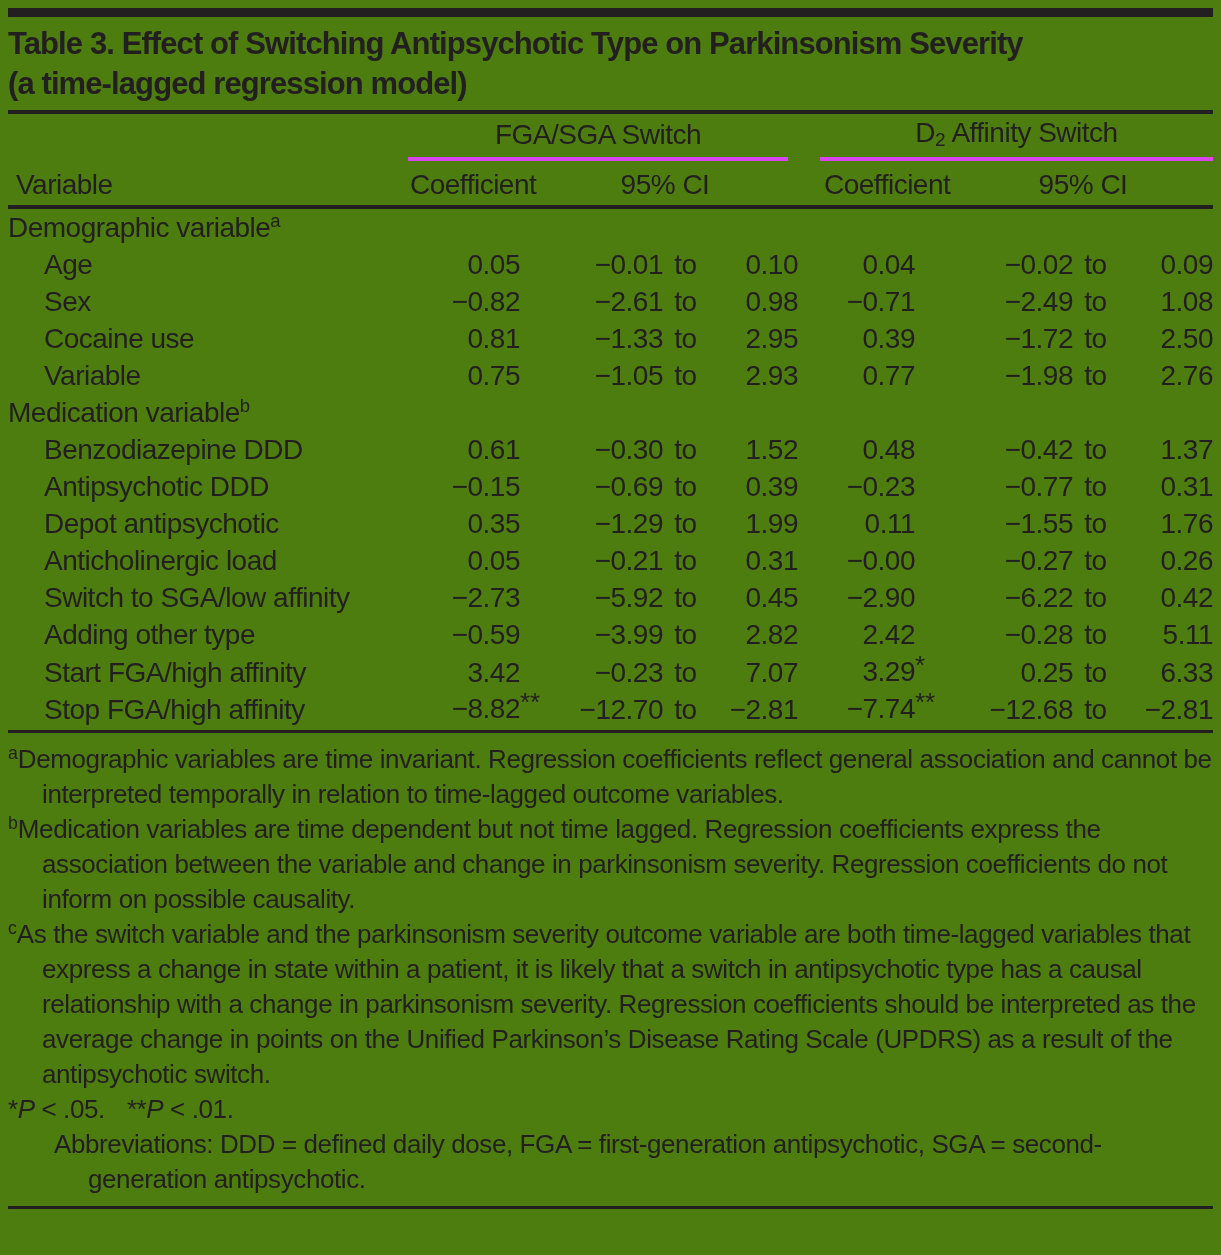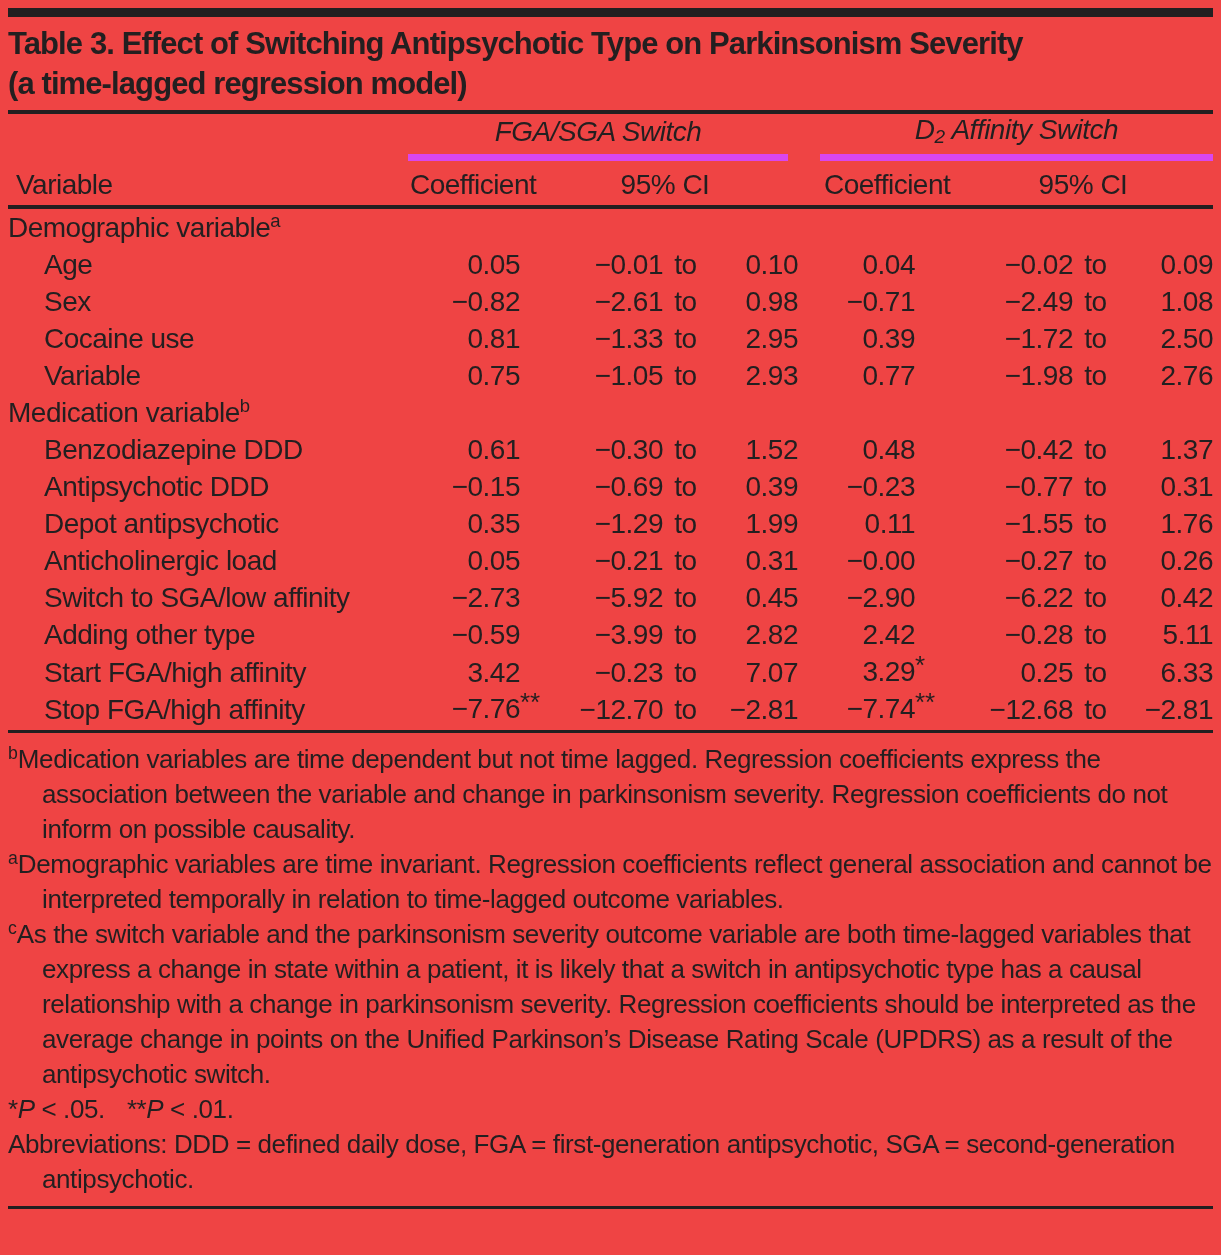--- a/index.html
+++ b/index.html
@@ -2,21 +2,21 @@
 <html><head>
 <meta charset="utf-8">
 <style>
   html, body { margin: 0; padding: 0; background: #ffffff; }
   .page {
     position: relative;
     width: 1221px;
     height: 1255px;
     box-sizing: border-box;
     padding: 8px 8px 0 8px;
-    background: #ef4444;
+    background: #4d7c0f;
     color: #231f20;
     font-family: "Liberation Sans", "DejaVu Sans", sans-serif;
     overflow: hidden;
   }
   .bar-top { height: 9px; background: #231f20; }
   .title {
     font-size: 31px;
     font-weight: bold;
     letter-spacing: -0.9px;
     line-height: 40px;
@@ -35,23 +35,22 @@
     grid-template-columns: 400px 150px 105px 45px 90px 155px 120px 45px 95px;
     font-size: 28px;
     letter-spacing: -0.5px;
     white-space: nowrap;
   }
   .spanner-row { height: 47px; align-items: end; }
   .spanner { grid-column: 2 / 6; }
   .spanner.g2 { grid-column: 6 / 10; }
   .spanner-inner {
     text-align: center;
-    border-bottom: 7px solid #d946ef;
+    border-bottom: 4px solid #d946ef;
     padding-bottom: 6px;
-    font-style: italic;
   }
   .spanner.g1 .spanner-inner { margin-right: 10px; }
   .spanner.g2 .spanner-inner { margin-left: 22px; }
   sub.d2 { font-size: 68%; vertical-align: -4px; letter-spacing: 0; }
 
   .colhead-row { height: 44px; align-items: end; padding-bottom: 4px; box-sizing: border-box; }
   .h-variable { grid-column: 1; margin-left: 8px; }
   .h-coef1 { grid-column: 2; padding-left: 2px; }
   .h-ci1 { grid-column: 3 / 6; text-align: center; padding-right: 26px; }
   .h-coef2 { grid-column: 6; padding-left: 26px; }
@@ -68,21 +67,21 @@
   .c-to { text-align: center; }
   sup.fnmark { font-size: 66%; vertical-align: super; line-height: 0; letter-spacing: 0; }
 
   
   .footnotes { margin-top: 9px; font-size: 26px; line-height: 35px; letter-spacing: -0.4px; }
   .fn { padding-left: 34px; text-indent: -34px; }
   .fn sup.fnmark { vertical-align: 9px; font-size: 68%; }
   .sig-line { }
   .sig-item { margin-right: 22px; }
   .sig-item i { font-style: italic; }
-  .abbr { padding-left: 34px; text-indent: -34px; }
+  .abbr { padding-left: 34px; text-indent: -34px; margin-left: 46px; }
 </style>
 </head>
 <body>
 
 <div class="page">
 
   <div class="bar-top rule"></div>
 
   <div class="title">
     <div>Table 3. Effect of Switching Antipsychotic Type on Parkinsonism Severity</div>
@@ -301,41 +300,41 @@
           <span class="num">3.29</span>
           <span class="mark"><span>*</span></span>
         </div>
         <div class="c-num">0.25</div>
         <div class="c-to">to</div>
         <div class="c-num">6.33</div>
       </div>
       <div class="tgrid trow">
         <div class="c-var">Stop FGA/high affinity</div>
         <div class="c-coef">
-          <span class="num">−7.76</span>
+          <span class="num">−8.82</span>
           <span class="mark"><span>**</span></span>
         </div>
         <div class="c-num">−12.70</div>
         <div class="c-to">to</div>
         <div class="c-num">−2.81</div>
         <div class="c-coef">
           <span class="num">−7.74</span>
           <span class="mark"><span>**</span></span>
         </div>
         <div class="c-num">−12.68</div>
         <div class="c-to">to</div>
         <div class="c-num">−2.81</div>
       </div>
     </div>
 
   <div class="rule rule-table-bottom"></div>
 
   <div class="footnotes">
+    <div class="fn"><sup class="fnmark">a</sup><span>Demographic variables are time invariant. Regression coefficients reflect general association and cannot be interpreted temporally in relation to time-lagged outcome variables.</span></div>
     <div class="fn"><sup class="fnmark">b</sup><span>Medication variables are time dependent but not time lagged. Regression coefficients express the association between the variable and change in parkinsonism severity. Regression coefficients do not inform on possible causality.</span></div>
-    <div class="fn"><sup class="fnmark">a</sup><span>Demographic variables are time invariant. Regression coefficients reflect general association and cannot be interpreted temporally in relation to time-lagged outcome variables.</span></div>
     <div class="fn"><sup class="fnmark">c</sup><span>As the switch variable and the parkinsonism severity outcome variable are both time-lagged variables that express a change in state within a patient, it is likely that a switch in antipsychotic type has a causal relationship with a change in parkinsonism severity. Regression coefficients should be interpreted as the average change in points on the Unified Parkinson’s Disease Rating Scale (UPDRS) as a result of the antipsychotic switch.</span></div>
     <div class="sig-line">
       <span class="sig-item"><span>*</span><i>P</i><span> &lt; .05.</span></span><span class="sig-item"><span>**</span><i>P</i><span> &lt; .01.</span></span>
     </div>
     <div class="abbr">Abbreviations: DDD = defined daily dose, FGA = first-generation antipsychotic, SGA = second-generation antipsychotic.</div>
   </div>
 
   <div class="rule rule-page-bottom"></div>
 
 </div>

